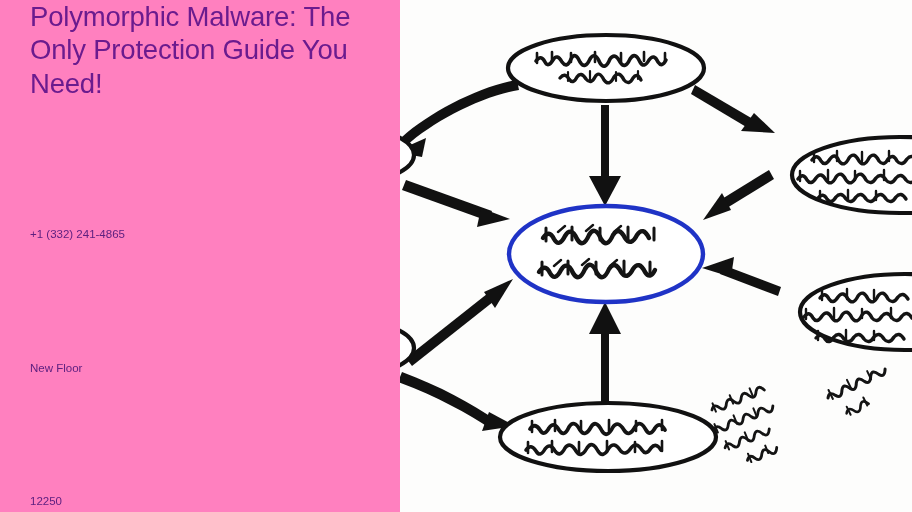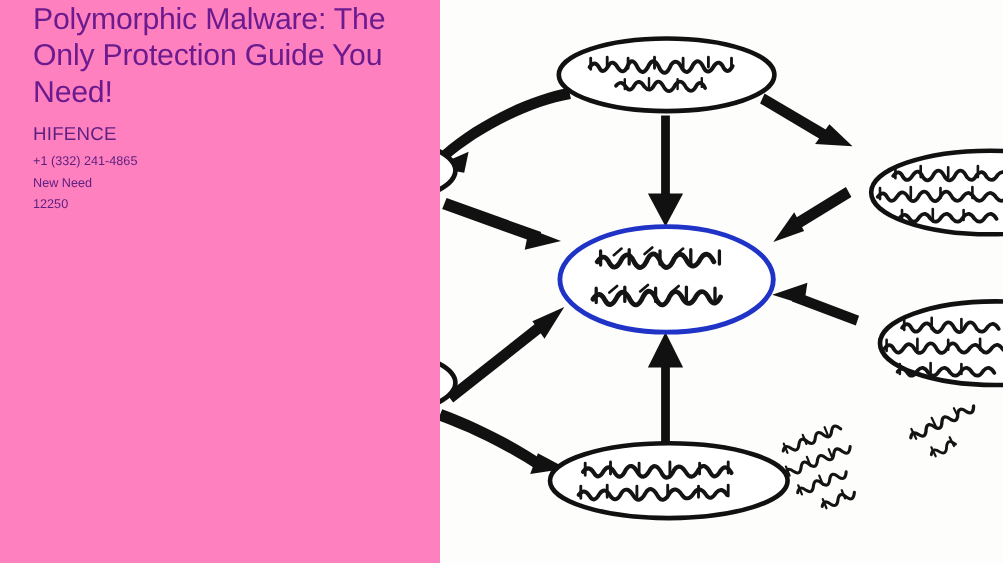--- a/index.html
+++ b/index.html
@@ -15,21 +15,21 @@
   }
 
   
   #left-panel{
     position:relative;
     width:400px;height:512px;
     background:#ff80bf;
     flex:0 0 400px;
     box-sizing:border-box;
     padding:0 30px;
-    display:flex;flex-direction:column;justify-content:flex-start;
+    display:flex;flex-direction:column;justify-content:space-between;
   }
   #headline{
     font-size:27.5px;
     line-height:1.21;
     font-weight:400;
     color:#6b1b8e;
     letter-spacing:-0.2px;
     margin:0 0 12px 0;
     max-width:330px;
   }
@@ -76,26 +76,25 @@
 </style>
 </head>
 <body>
 
 <div id="card">
 
   <div id="left-panel">
 
     <h1 id="headline">Polymorphic Malware: The Only Protection Guide You Need!</h1>
 
-    <div id="brand">HIFENCE</div>
 
     <div class="contact-line">+1 (332) 241-4865</div>
 
 
-    <div class="contact-line">New Need</div>
+    <div class="contact-line">New Floor</div>
 
     <div class="contact-line">12250</div>
 
   </div>
 
   <div id="diagram-panel">
     <svg id="diagram-svg" viewBox="0 0 512 512">
 
       <g>
         <path class="connector" d="M201,105 L209,105 L209,186 L201,186 Z"></path>

